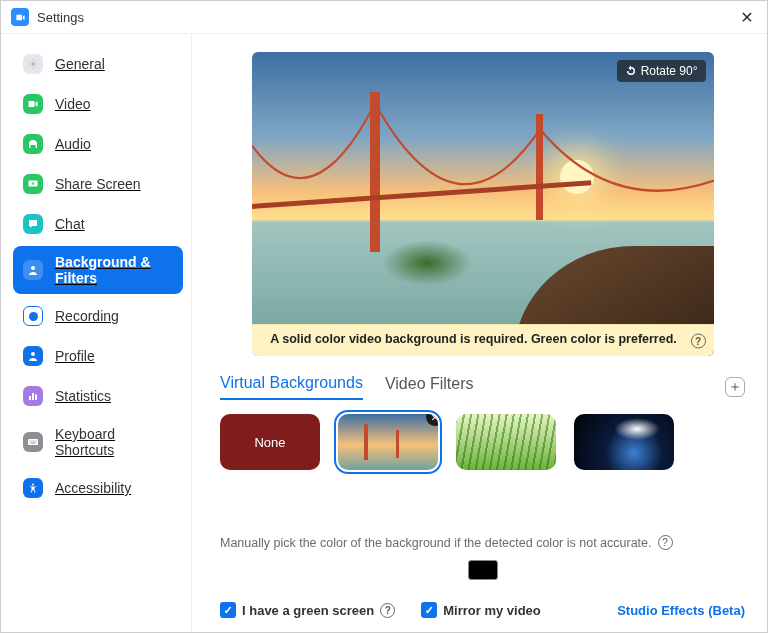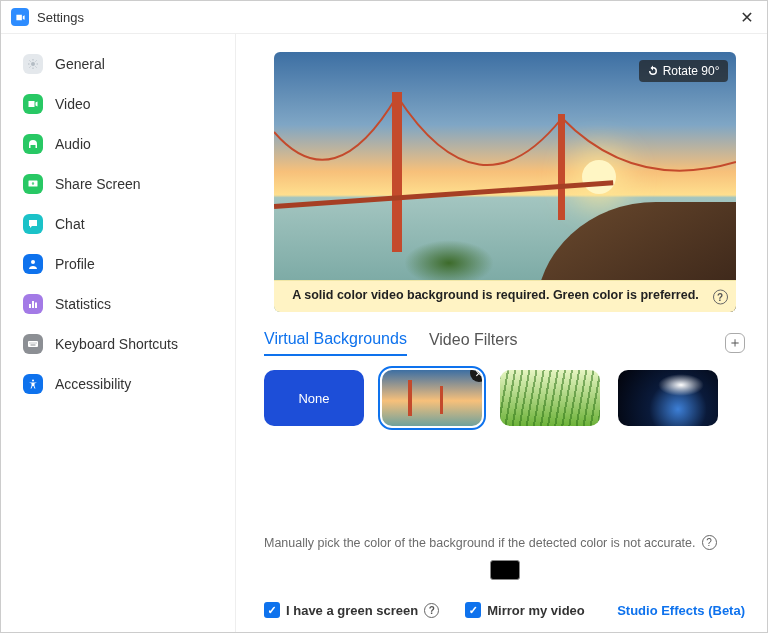--- a/index.html
+++ b/index.html
@@ -3,58 +3,58 @@
 <meta charset="utf-8">
 <style>
   * { box-sizing: border-box; margin: 0; padding: 0; font-family: -apple-system, BlinkMacSystemFont, "Segoe UI", Arial, sans-serif; }
   body { background: #fff; }
   .window { width: 768px; height: 633px; border: 1px solid #ccc; display: flex; flex-direction: column; background: #fff; }
   .titlebar { display: flex; align-items: center; padding: 6px 10px; font-size: 13px; color: #333; border-bottom: 1px solid #eee; }
   .titlebar .app-icon { width: 18px; height: 18px; background: #2d8cff; border-radius: 4px; display: flex; align-items: center; justify-content: center; margin-right: 8px; }
   .titlebar .app-icon svg { width: 11px; height: 11px; fill: #fff; }
   .close-x { margin-left: auto; width: 20px; height: 20px; display: flex; align-items: center; justify-content: center; cursor: pointer; font-size: 16px; color: #333; }
   .body { flex: 1; display: flex; overflow: hidden; }
-  .sidebar { width: 235px; padding: 12px 8px 12px 12px; border-right: 1px solid #eee; }
+  .sidebar { width: 191px; padding: 12px 8px 12px 12px; border-right: 1px solid #eee; text-decoration: underline; }
   .side-item { display: flex; align-items: center; padding: 8px 10px; border-radius: 8px; font-size: 14px; color: #333; cursor: pointer; margin-bottom: 4px; }
   .side-item.active { background: #0e72ed; color: #fff; font-weight: 600; }
   .side-icon { width: 20px; height: 20px; border-radius: 6px; margin-right: 12px; display: flex; align-items: center; justify-content: center; flex-shrink: 0; }
   .side-icon svg { width: 12px; height: 12px; fill: #fff; }
   .i-general  { background: #e4e8ec; }
   .i-video    { background: #28c864; }
   .i-audio    { background: #28c864; }
   .i-share    { background: #28c864; }
   .i-chat     { background: #1bc2c8; }
   .i-bg       { background: rgba(255,255,255,0.2); }
   .i-rec      { background: #fff; border: 1px solid #0e72ed; display:flex;align-items:center;justify-content:center;}
   .i-prof     { background: #0e72ed; }
   .i-stats    { background: #a37ae6; }
   .i-keys     { background: #8c8f94; }
   .i-access   { background: #0e72ed; }
   .main { flex: 1; padding: 18px 22px 14px 28px; display:flex; flex-direction:column; }
-  .preview-wrap { position: relative; width: 462px; height: 260px; border-radius: 6px; overflow: hidden; margin-left: auto; margin-right: auto; }
+  .preview-wrap { position: relative; width: 462px; height: 304px; border-radius: 6px; overflow: hidden; margin-left: auto; margin-right: auto; }
   .preview-sky { position:absolute; inset:0; background: linear-gradient(to bottom, #3d6fa3 0%, #7fa6c5 28%, #f7c07a 46%, #ffdf8e 55%, #a3c5c0 56%, #6fa19c 100%); }
   .sun { position:absolute; left:308px; top:108px; width:34px; height:34px; border-radius:50%; background:#fff6c4; box-shadow:0 0 30px 12px rgba(255,230,150,0.8); }
   .rotate-btn { position:absolute; top:8px; right:8px; background:rgba(30,30,30,0.7); color:#fff; font-size:12px; padding:4px 8px; border-radius:4px; display:flex; align-items:center; gap:4px; cursor:pointer; }
   .bridge-tower { position:absolute; background:#c44a2c; }
   .tower-left  { left:118px; top:40px; width:10px; height:160px; }
   .tower-right { left:284px; top:62px; width:7px; height:106px; }
   .deck { position:absolute; left:0; top:152px; width:340px; height:5px; background:#a63f24; transform:rotate(-4deg); transform-origin:left center;}
   svg.cables { position:absolute; left:0; top:0; width:100%; height:100%; }
   .hill { position:absolute; right:0; bottom:0; width:200px; height:110px; background:linear-gradient(150deg,#6b4a2e,#382418); border-top-left-radius:60% 100%; }
   .greenblob { position:absolute; left:130px; top:188px; width:90px; height:46px; background:radial-gradient(ellipse at center,#3d6b2a 0%, rgba(61,107,42,0) 70%); border-radius:50%; }
   .notice { background:#fff3c4; border-top:1px solid #f0e6a6; text-align:center; font-size:12.5px; font-weight:600; color:#222; padding:7px 28px 10px 10px; position:relative;}
   .notice .help-icon { position:absolute; right:8px; top:50%; transform:translateY(-50%); }
   .help-icon { display:inline-flex; width:15px; height:15px; border:1.5px solid #666; border-radius:50%; align-items:center; justify-content:center; font-size:10px; color:#555; cursor:pointer;}
   .tabs-row { display:flex; align-items:center; margin-top:18px; }
   .tab { font-size:16px; color:#555; padding-bottom:6px; margin-right:22px; cursor:pointer; }
   .tab.active { color:#0e72ed; border-bottom:2px solid #0e72ed; font-weight:500;}
   .add-btn { margin-left:auto; width:20px; height:20px; border:1px solid #aaa; border-radius:6px; display:flex; align-items:center; justify-content:center; font-size:14px; color:#555; cursor:pointer;}
   .thumbs { display:flex; gap:18px; margin-top:14px; }
   .thumb { width:100px; height:56px; border-radius:10px; cursor:pointer; background:#ccc; position:relative; overflow:hidden;}
-  .thumb.none { background:#1d4ed8; color:#fff; display:flex; align-items:center; justify-content:center; font-size:13px; }
+  .thumb.none { background:#7f1d1d; color:#fff; display:flex; align-items:center; justify-content:center; font-size:13px; }
   .thumb.selected { outline:2px solid #0e72ed; outline-offset:2px; }
   .thumb .x-badge { position:absolute; top:-6px; right:-6px; width:18px; height:18px; background:#1a1a1a; border-radius:50%; display:flex; align-items:center; justify-content:center; }
   .thumb .x-badge::before { content:"✕"; color:#fff; font-size:10px; }
   .t-bridge { background:linear-gradient(to bottom,#3d6fa3 0%, #f7c07a 55%, #6fa19c 100%); position:relative;}
   .t-bridge::after{content:"";position:absolute;left:26px;top:10px;width:4px;height:36px;background:#c44a2c;}
   .t-bridge::before{content:"";position:absolute;left:58px;top:16px;width:3px;height:28px;background:#c44a2c;}
   .t-grass { background:linear-gradient(to bottom,#e6f5c2,#6db23a); }
   .t-grass::after{content:"";position:absolute;inset:0;background:repeating-linear-gradient(100deg, rgba(40,110,20,0.5) 0 2px, transparent 2px 7px);}
   .t-space { background:radial-gradient(circle at 60% 70%, #3d7fd6 0%, #0a1a3a 40%, #02030a 100%); }
   .t-space::after{content:"";position:absolute;left:40px;top:4px;width:46px;height:22px;background:radial-gradient(ellipse at center,#fff 0%,rgba(255,255,255,0) 70%);}
@@ -121,20 +121,35 @@
         <span>Share Screen</span>
       </div>
       <div class="side-item">
         <span class="side-icon i-chat">
             <svg viewBox="0 0 24 24">
               <path d="M4 4h16v12H10l-4 4v-4H4z"></path>
             </svg>
           </span>
         <span>Chat</span>
       </div>
+      <div class="side-item active">
+        <span class="side-icon i-bg">
+            <svg viewBox="0 0 24 24">
+              <circle cx="12" cy="8" r="4"></circle>
+              <path d="M4 22c0-4 4-6 8-6s8 2 8 6z"></path>
+            </svg>
+          </span>
+        <span>Background &amp; Filters</span>
+      </div>
+      <div class="side-item">
+        <span class="side-icon i-rec">
+            <span style="width:9px;height:9px;background:#0e72ed;border-radius:50%"></span>
+          </span>
+        <span>Recording</span>
+      </div>
       <div class="side-item">
         <span class="side-icon i-prof">
             <svg viewBox="0 0 24 24">
               <circle cx="12" cy="8" r="4"></circle>
               <path d="M4 22c0-4 4-6 8-6s8 2 8 6z"></path>
             </svg>
           </span>
         <span>Profile</span>
       </div>
       <div class="side-item">

